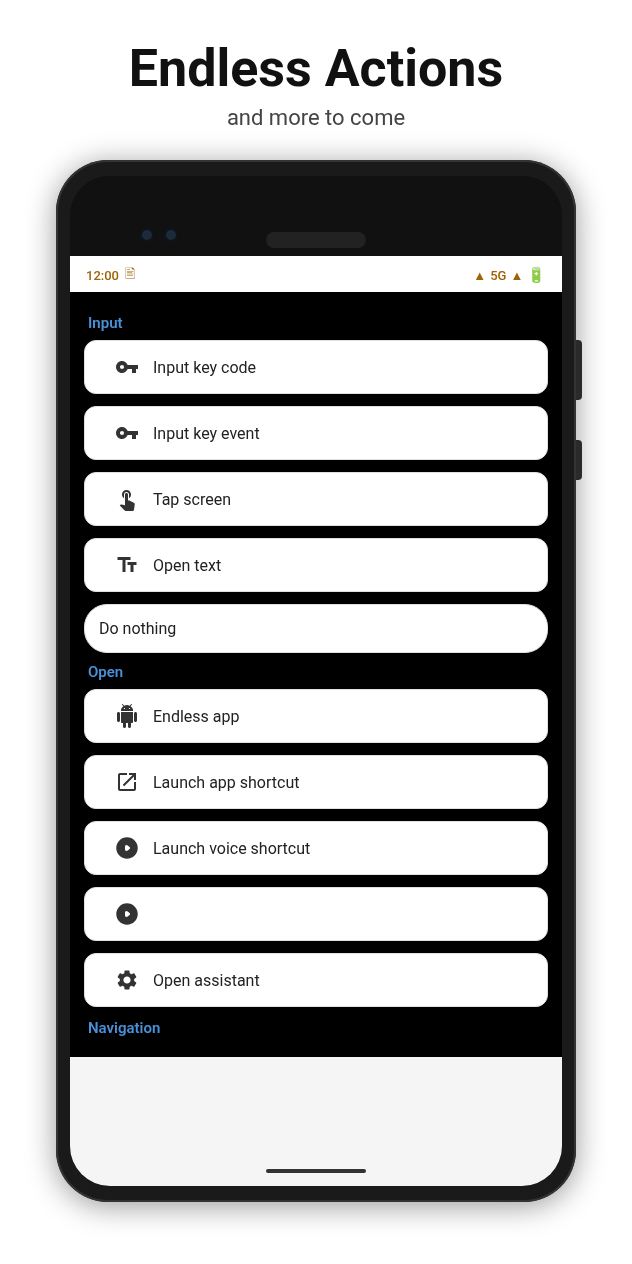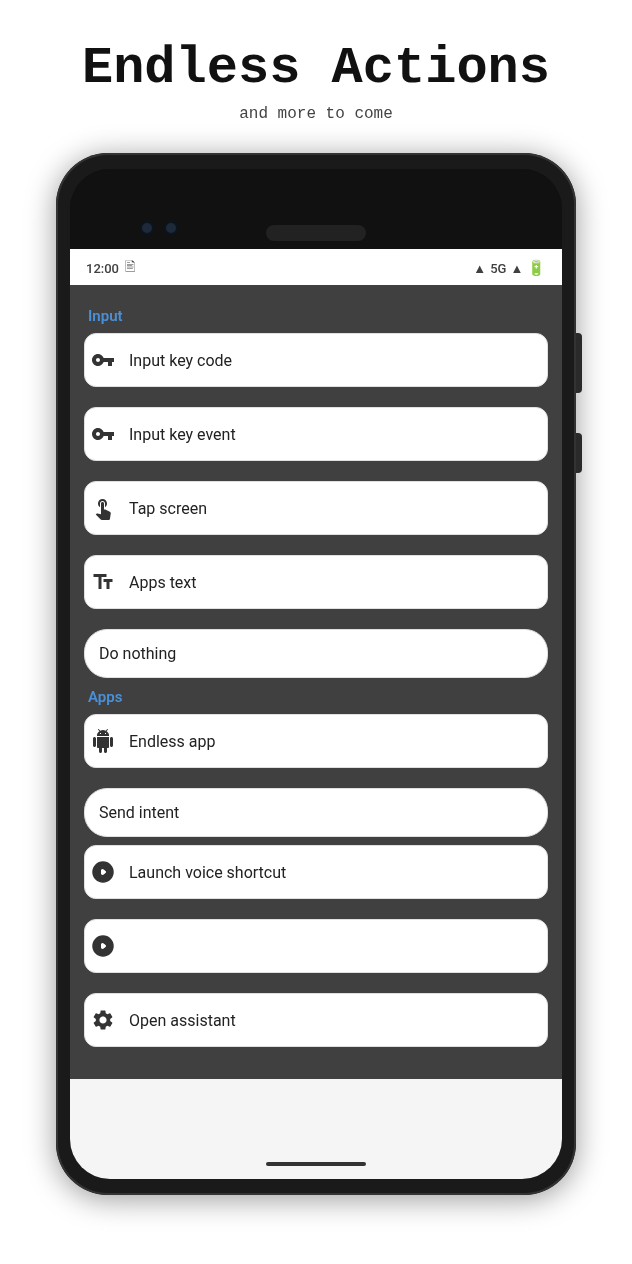--- a/index.html
+++ b/index.html
@@ -10,32 +10,31 @@
       flex-direction: column;
       align-items: center;
       width: 632px;
       min-height: 1264px;
       overflow-x: hidden;
     }
 
     .page-header {
       text-align: center;
       padding: 40px 20px 20px;
-      font-family: Liberation Mono, monospace;
     }
 
     .page-title {
       font-size: 52px;
       font-weight: 700;
       color: #111;
       line-height: 1.1;
     }
 
     .page-subtitle {
-      font-size: 16px;
+      font-size: 22px;
       color: #444;
       margin-top: 8px;
     }
 
     .phone-wrapper {
       position: relative;
       width: 520px;
       margin: 10px auto 0;
     }
 
@@ -120,57 +119,57 @@
 
     
     .status-bar {
       background: #fff;
       display: flex;
       justify-content: space-between;
       align-items: center;
       padding: 8px 16px 6px;
       font-size: 13px;
       font-weight: 500;
-      color: #404040;
+      color: #a16207;
     }
 
     .status-left {
       display: flex;
       align-items: center;
       gap: 6px;
     }
 
     .status-right {
       display: flex;
       align-items: center;
       gap: 4px;
       font-size: 13px;
     }
 
     
     .content-area {
-      background: #404040;
+      background: #000000;
       padding: 12px 14px;
     }
 
     .section-header {
       font-size: 15px;
       font-weight: 600;
       color: #4a90d9;
       margin: 10px 0 8px 4px;
     }
 
     .action-item {
       display: flex;
       align-items: center;
       background: #fff;
       border: 1.5px solid #e0e0e0;
       border-radius: 12px;
-      padding: 12px 4px;
-      margin-bottom: 20px;
+      padding: 12px 28px;
+      margin-bottom: 12px;
       cursor: pointer;
     }
 
     .action-item-no-icon {
       display: flex;
       align-items: center;
       background: #fff;
       border: 1.5px solid #e0e0e0;
       border-radius: 23px;
       padding: 14px 14px;
@@ -281,42 +280,47 @@
             </div>
             <span class="action-label">Tap screen</span>
           </div>
 
           <div class="action-item">
             <div class="action-icon">
               <svg viewBox="0 0 24 24" xmlns="http://www.w3.org/2000/svg">
                 <path d="M2.5 4v3h5v12h3V7h5V4h-13zm19 5h-9v3h3v7h3v-7h3V9z"></path>
               </svg>
             </div>
-            <span class="action-label">Apps text</span>
+            <span class="action-label">Open text</span>
           </div>
 
           <div class="action-item-no-icon">
             <span class="action-label">Do nothing</span>
           </div>
 
-          <div class="section-header">Apps</div>
+          <div class="section-header">Open</div>
 
           <div class="action-item">
             <div class="action-icon">
               <svg viewBox="0 0 24 24" xmlns="http://www.w3.org/2000/svg">
                 <path d="M6 18c0 .55.45 1 1 1h1v3.5c0 .83.67 1.5 1.5 1.5s1.5-.67 1.5-1.5V19h2v3.5c0 .83.67 1.5 1.5 1.5s1.5-.67 1.5-1.5V19h1c.55 0 1-.45 1-1V8H6v10zM3.5 8C2.67 8 2 8.67 2 9.5v7c0 .83.67 1.5 1.5 1.5S5 17.33 5 16.5v-7C5 8.67 4.33 8 3.5 8zm17 0c-.83 0-1.5.67-1.5 1.5v7c0 .83.67 1.5 1.5 1.5s1.5-.67 1.5-1.5v-7c0-.83-.67-1.5-1.5-1.5zm-4.97-5.84l1.3-1.3c.2-.2.2-.51 0-.71-.2-.2-.51-.2-.71 0l-1.48 1.48C13.85 1.23 12.95 1 12 1c-.96 0-1.86.23-2.66.63L7.85.15c-.2-.2-.51-.2-.71 0-.2.2-.2.51 0 .71l1.31 1.31C7.08 3.04 6 4.43 6 6.09V7h12v-.91c0-1.66-1.08-3.05-2.47-3.93zM10 5H9V4h1v1zm5 0h-1V4h1v1z"></path>
               </svg>
             </div>
             <span class="action-label">Endless app</span>
           </div>
 
-
-          <div class="action-item-no-icon">
-            <span class="action-label">Send intent</span>
-          </div>
+          <div class="action-item">
+            <div class="action-icon">
+              <svg viewBox="0 0 24 24" xmlns="http://www.w3.org/2000/svg">
+                <path d="M19 19H5V5h7V3H5c-1.11 0-2 .9-2 2v14c0 1.1.89 2 2 2h14c1.1 0 2-.9 2-2v-7h-2v7zM14 3v2h3.59l-9.83 9.83 1.41 1.41L19 6.41V10h2V3h-7z"></path>
+              </svg>
+            </div>
+            <span class="action-label">Launch app shortcut</span>
+          </div>
+
 
           <div class="action-item">
             <div class="action-icon">
               <svg viewBox="0 0 24 24" xmlns="http://www.w3.org/2000/svg">
                 <path d="M12 2C6.48 2 2 6.48 2 12s4.48 10 10 10 10-4.48 10-10S17.52 2 12 2zm-2 14.5v-9l6 4.5-6 4.5z"></path>
                 <rect x="2" y="2" width="20" height="20" rx="10" fill="none" stroke="#333" stroke-width="1.5"></rect>
                 <path d="M12 7c-2.76 0-5 2.24-5 5s2.24 5 5 5 5-2.24 5-5-2.24-5-5-5zm0 8c-1.66 0-3-1.34-3-3s1.34-3 3-3 3 1.34 3 3-1.34 3-3 3z"></path>
               </svg>
             </div>
             <span class="action-label">Launch voice shortcut</span>
@@ -335,20 +339,21 @@
 
           <div class="action-item">
             <div class="action-icon">
               <svg viewBox="0 0 24 24" xmlns="http://www.w3.org/2000/svg">
                 <path d="M19.14,12.94c0.04-0.3,0.06-0.61,0.06-0.94c0-0.32-0.02-0.64-0.07-0.94l2.03-1.58c0.18-0.14,0.23-0.41,0.12-0.61 l-1.92-3.32c-0.12-0.22-0.37-0.29-0.59-0.22l-2.39,0.96c-0.5-0.38-1.03-0.7-1.62-0.94L14.4,2.81c-0.04-0.24-0.24-0.41-0.48-0.41 h-3.84c-0.24,0-0.43,0.17-0.47,0.41L9.25,5.35C8.66,5.59,8.12,5.92,7.63,6.29L5.24,5.33c-0.22-0.08-0.47,0-0.59,0.22L2.74,8.87 C2.62,9.08,2.66,9.34,2.86,9.48l2.03,1.58C4.84,11.36,4.8,11.69,4.8,12s0.02,0.64,0.07,0.94l-2.03,1.58 c-0.18,0.14-0.23,0.41-0.12,0.61l1.92,3.32c0.12,0.22,0.37,0.29,0.59,0.22l2.39-0.96c0.5,0.38,1.03,0.7,1.62,0.94l0.36,2.54 c0.05,0.24,0.24,0.41,0.48,0.41h3.84c0.24,0,0.44-0.17,0.47-0.41l0.36-2.54c0.59-0.24,1.13-0.56,1.62-0.94l2.39,0.96 c0.22,0.08,0.47,0,0.59-0.22l1.92-3.32c0.12-0.22,0.07-0.47-0.12-0.61L19.14,12.94z M12,15.6c-1.98,0-3.6-1.62-3.6-3.6 s1.62-3.6,3.6-3.6s3.6,1.62,3.6,3.6S13.98,15.6,12,15.6z"></path>
               </svg>
             </div>
             <span class="action-label">Open assistant</span>
           </div>
 
+          <div class="section-header">Navigation</div>
 
 
         </div>
 
       </div>
 
       <div class="phone-bottom-bar">
         <div class="nav-pill"></div>
       </div>
 

